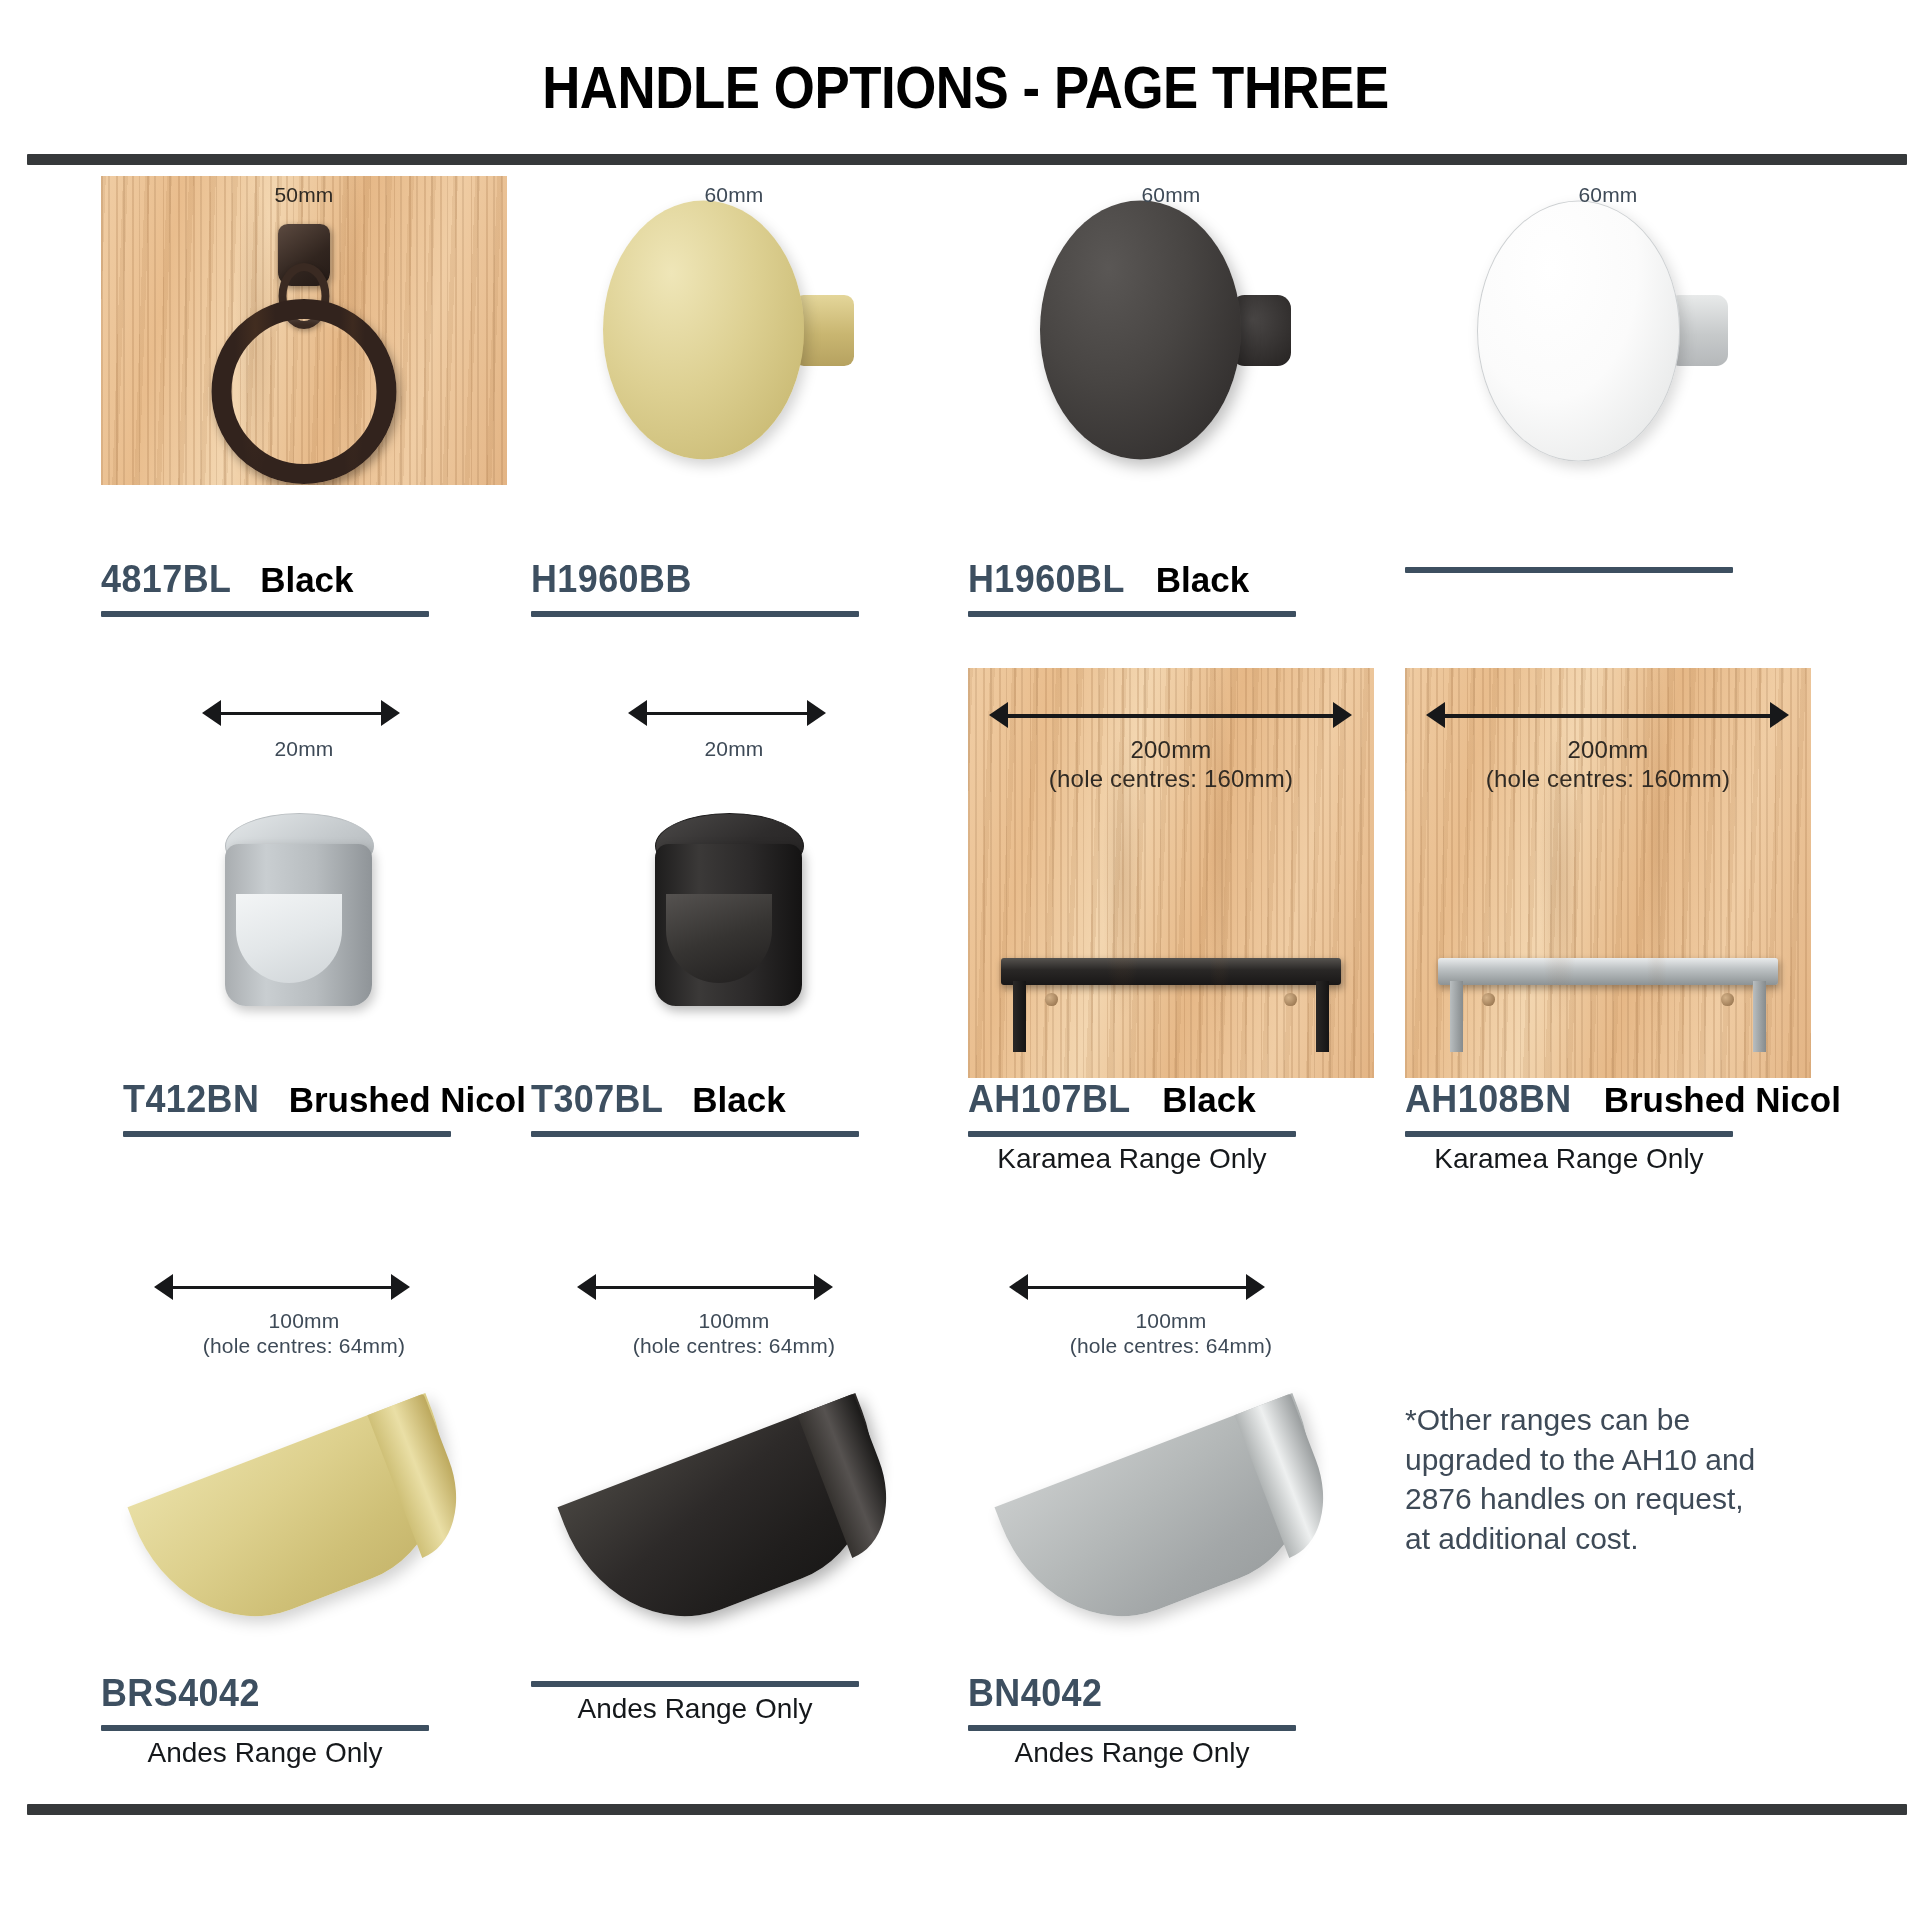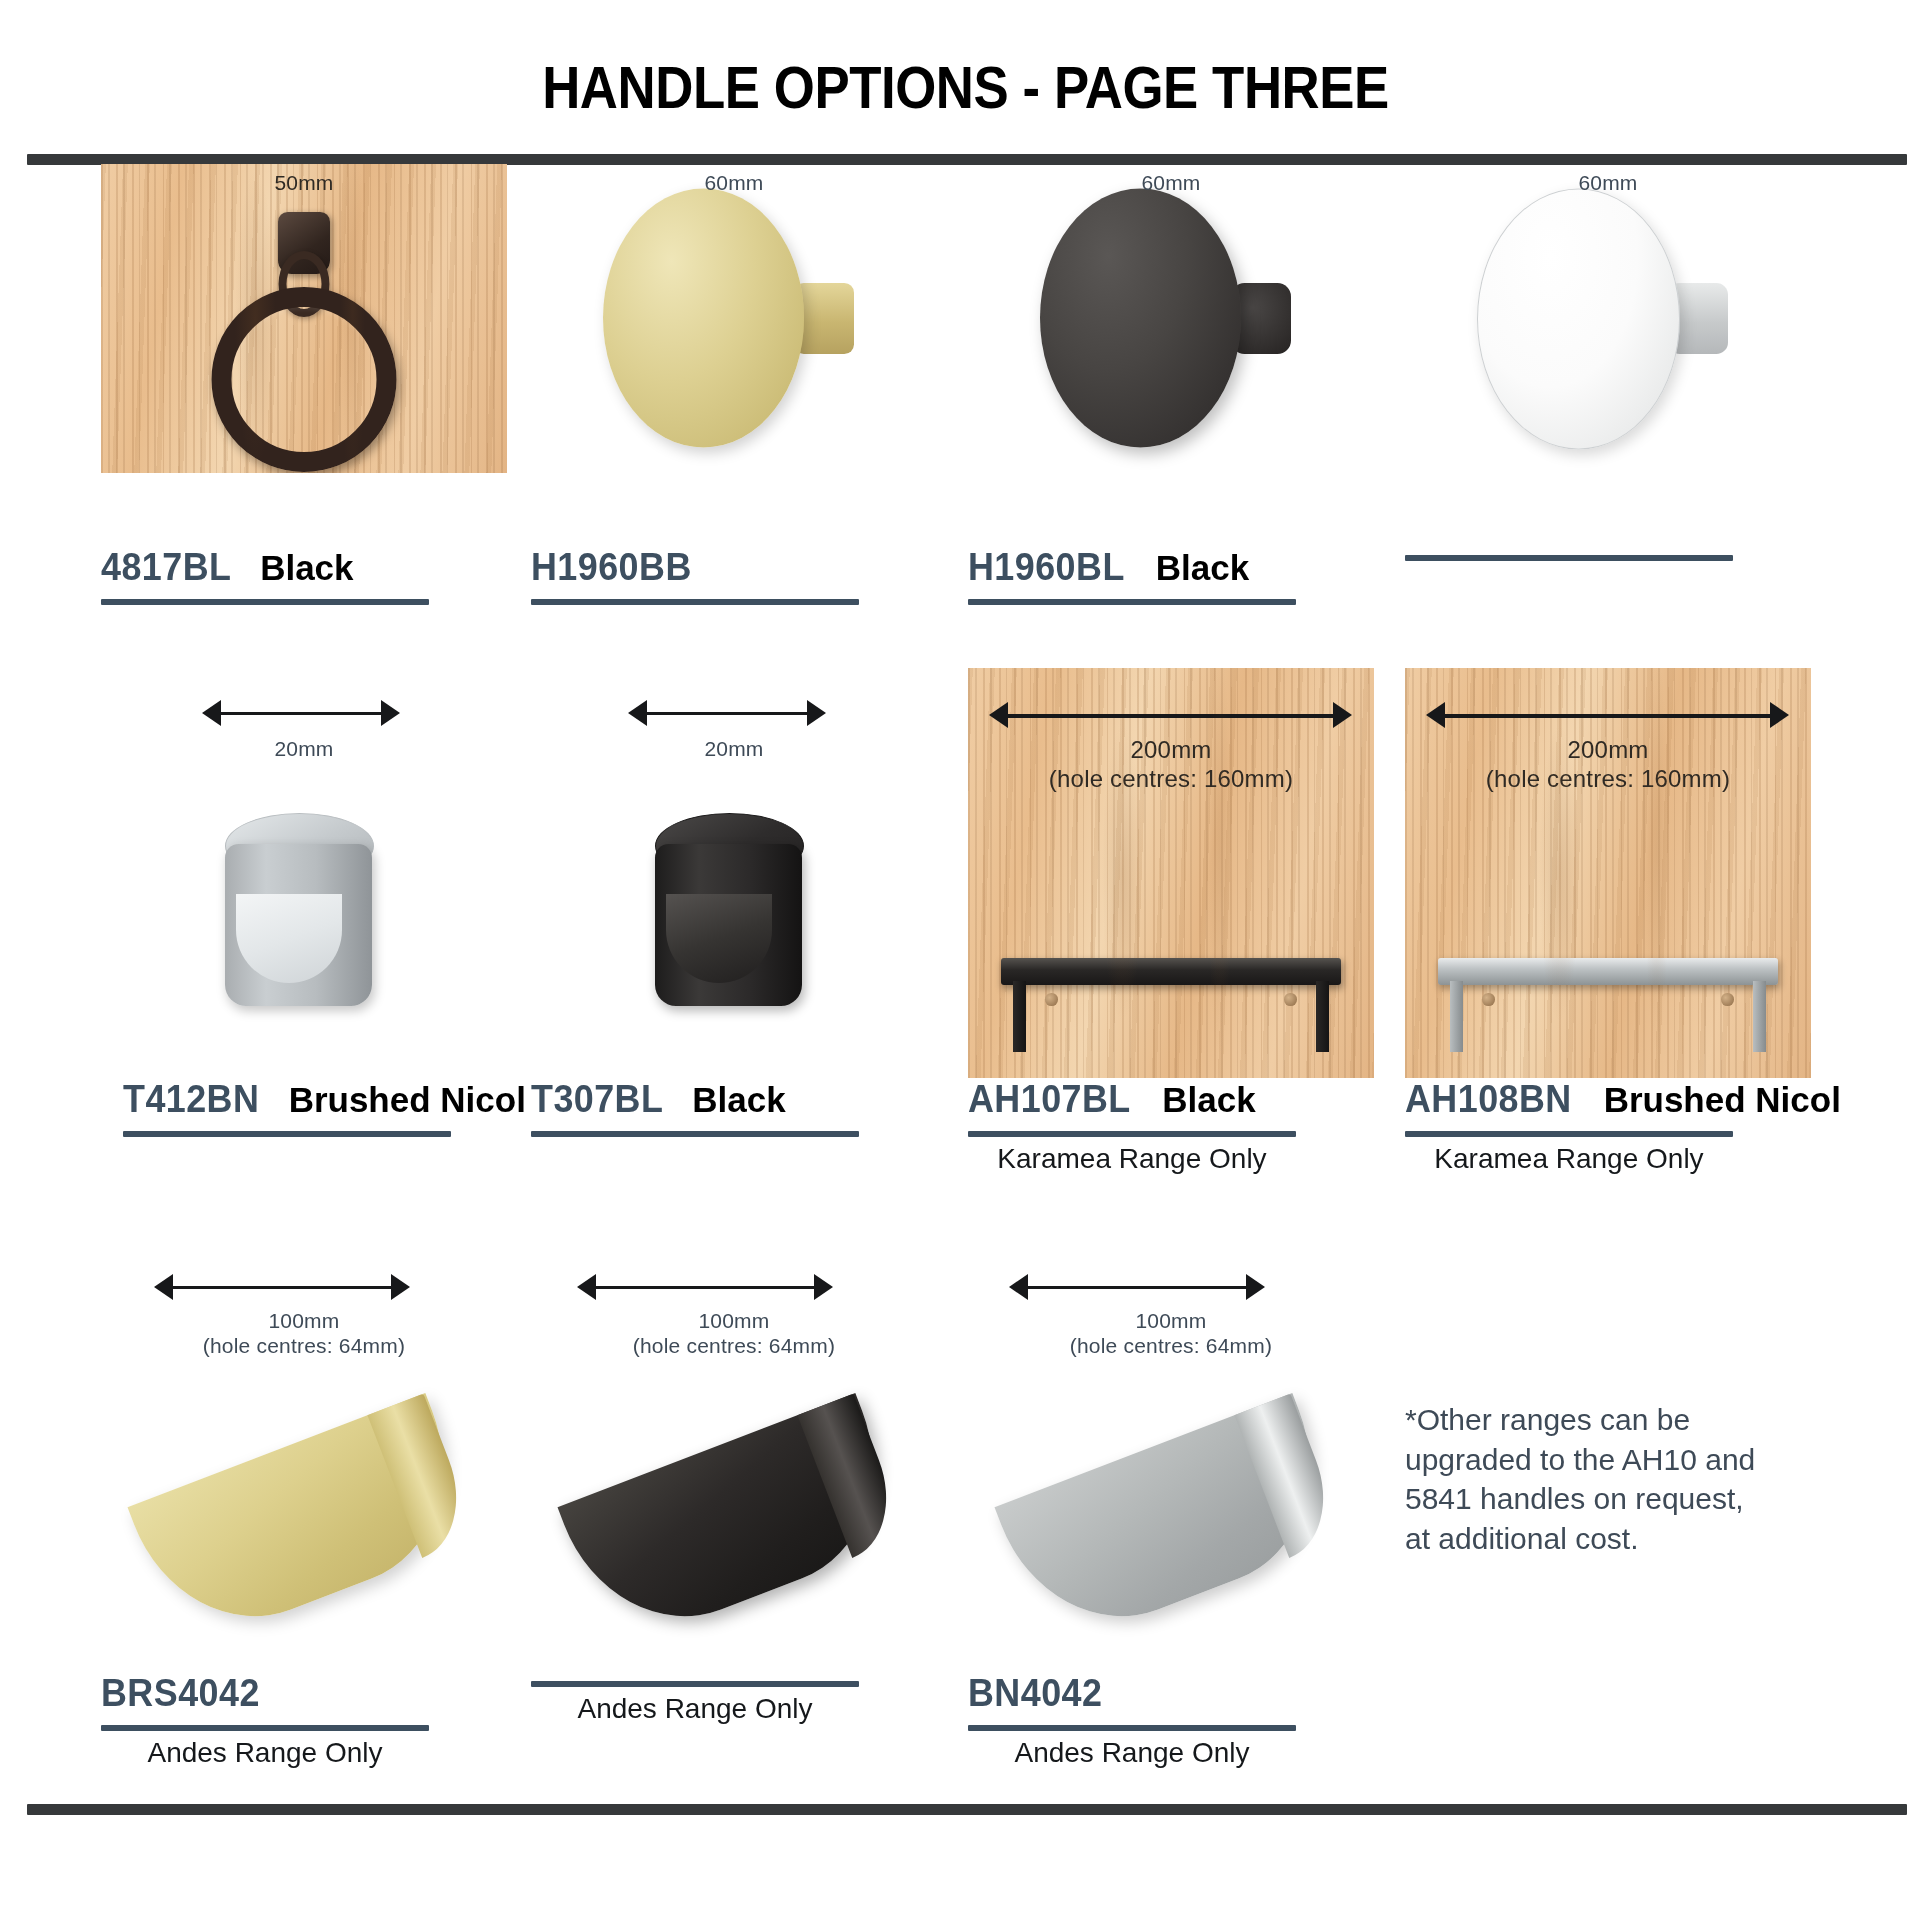--- a/index.html
+++ b/index.html
@@ -213,21 +213,21 @@
 </head>
 <body>
 
 <div class="page">
 
   <div class="title">HANDLE OPTIONS - PAGE THREE</div>
 
   <div class="rule top"></div>
   <div class="rule bottom"></div>
 
-  <div class="row" style="position:absolute;left:0;top:164px;height:492px;">
+  <div class="row" style="position:absolute;left:0;top:176px;height:492px;">
 
     <div class="cell c0">
       <div class="shot wood" style="top:0;height:309px;">
         <div class="ringpull">
           <div class="plate"></div>
             <div class="link"></div>
             <div class="ring"></div>
         </div>
       </div>
       <div class="dimcap onwood" style="top:5.8px;">50mm</div>
@@ -456,18 +456,18 @@
           <span class="code">BN4042</span>
           <span class="finish"></span>
         </div>
         <div class="capbar"></div>
         <div class="range">Andes Range Only</div>
       </div>
     </div>
 
     <div class="footnote" style="left:1405px;top:154px;width:406px;">*Other ranges can be
 upgraded to the AH10 and
-5841 handles on request,
+2876 handles on request,
 at additional cost.</div>
   </div>
 
 </div>
 
 
 </body></html>

